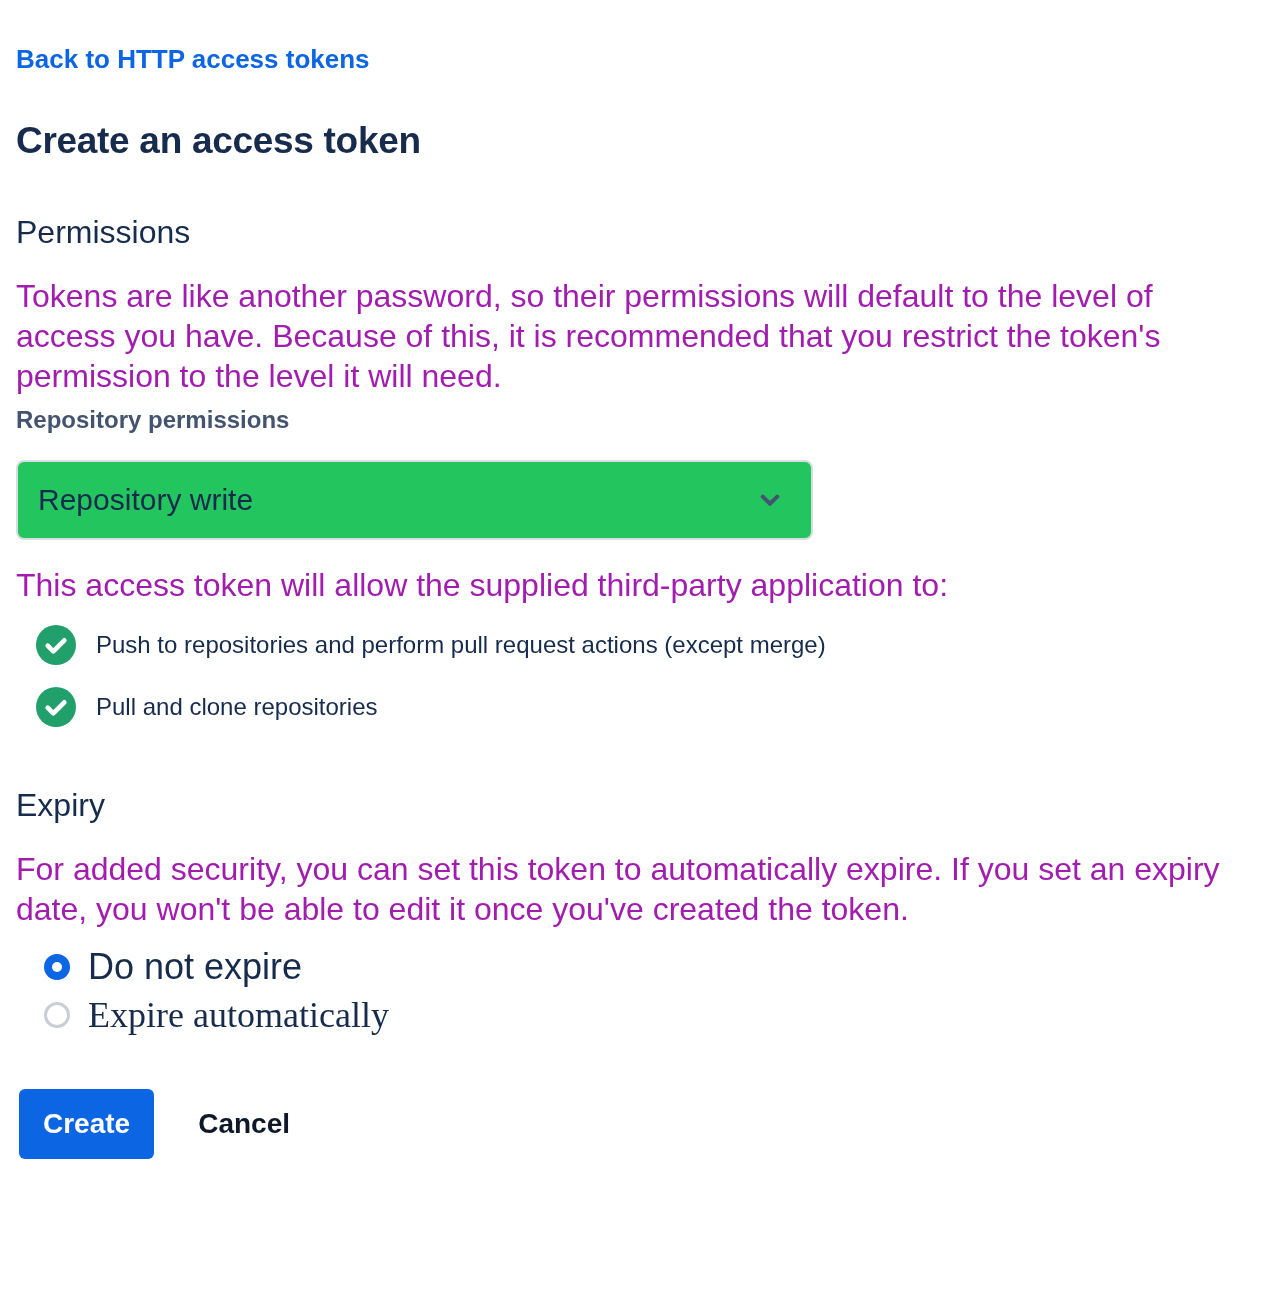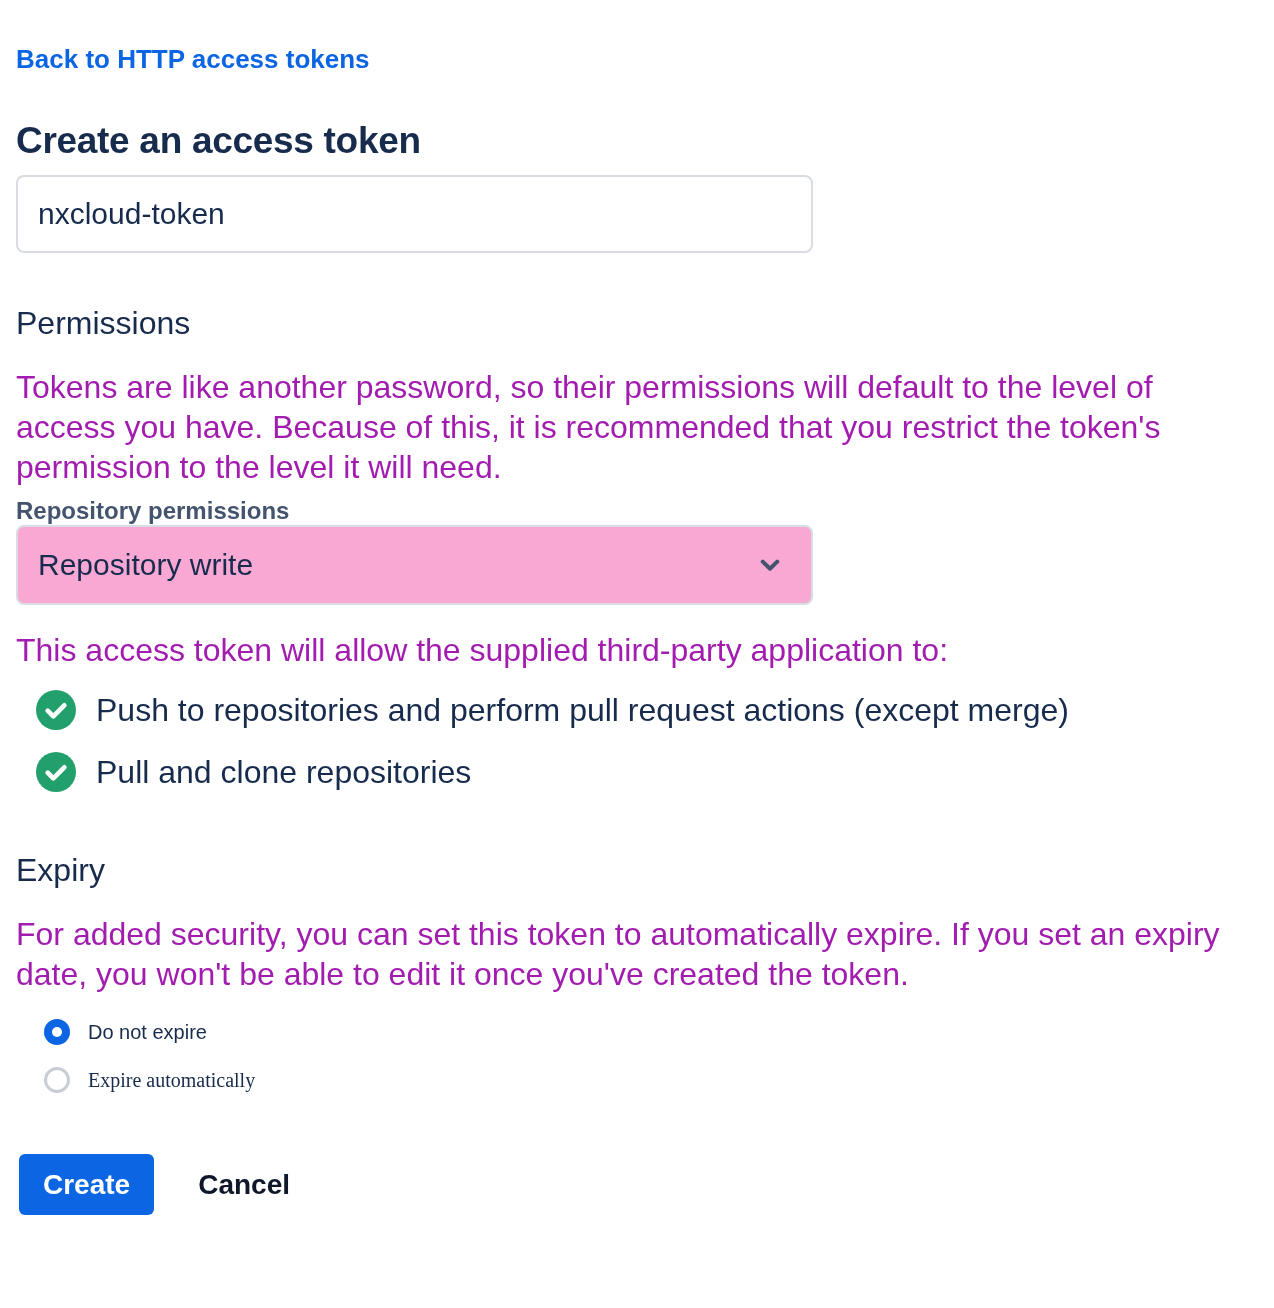--- a/index.html
+++ b/index.html
@@ -63,26 +63,26 @@
   h2.expiry-heading { margin-top: 60px; }
   p.body {
     margin-top: 26px;
     font-size: 32px;
     line-height: 40px;
     color: #a21caf;
     max-width: 1212px;
   }
   .repo-label { margin-top: 12px; }
   .select {
-    margin-top: 2px;
+    margin-top: 28px;
     width: 797px;
     height: 80px;
     border: 2px solid #D9DDE3;
     border-radius: 8px;
-    background: #f9a8d4;
+    background: #22c55e;
     display: flex;
     align-items: center;
     justify-content: space-between;
     padding: 0 26px 0 20px;
     cursor: pointer;
   }
   .select-value {
     font-size: 30px;
     color: #172B4D;
   }
@@ -97,21 +97,21 @@
     min-height: 40px;
   }
   .cap-row + .cap-row { margin-top: 22px; }
   .check-badge {
     width: 40px;
     height: 40px;
     flex: 0 0 40px;
     display: flex;
   }
   .cap-text {
-    font-size: 32px;
+    font-size: 24px;
     line-height: 36px;
     color: #172B4D;
   }
   .radio-group { margin-top: 21px; }
   .radio-row {
     display: flex;
     align-items: center;
     gap: 18px;
     padding-left: 28px;
     height: 34px;
@@ -133,34 +133,34 @@
     width: 10px; height: 10px;
     margin: -5px 0 0 -5px;
     border-radius: 50%;
     background: #ffffff;
   }
   .radio.unselected {
     background: #ffffff;
     border: 3px solid #C9CED6;
   }
   .radio-label {
-    font-size: 20px;
+    font-size: 36px;
     line-height: 34px;
     color: #172B4D;
   }
   .actions {
     margin-top: 57px;
     margin-left: 3px;
     display: flex;
     align-items: center;
     gap: 44px;
   }
   .btn-primary {
     min-width: 130px;
-    height: 61px;
+    height: 70px;
     padding: 0 24px;
     background: #0C66E4;
     color: #ffffff;
     border: none;
     border-radius: 6px;
     font-family: "Liberation Sans", sans-serif;
     font-size: 28px;
     font-weight: 700;
     cursor: pointer;
   }
@@ -177,21 +177,20 @@
 </style>
 </head>
 <body>
 
 <div class="page">
 
   <a class="back-link" href="#">Back to HTTP access tokens</a>
 
   <h1 class="page-title">Create an access token</h1>
 
-  <input class="text-input" type="text" value="nxcloud-token" style="">
 
   <h2 class="section-heading">Permissions</h2>
   <p class="body">Tokens are like another password, so their permissions will default to the level of access you have. Because of this, it is recommended that you restrict the token's permission to the level it will need.</p>
 
   <label class="field-label repo-label">Repository permissions</label>
   <div class="select">
     <span class="select-value">Repository write</span>
     <span class="chevron">
       <svg width="30" height="30" viewBox="0 0 24 24" fill="none">
         <path d="M6.2 9.3 L12 15 L17.8 9.3" stroke="#44546F" stroke-width="3.2" stroke-linecap="round" stroke-linejoin="round"></path>

